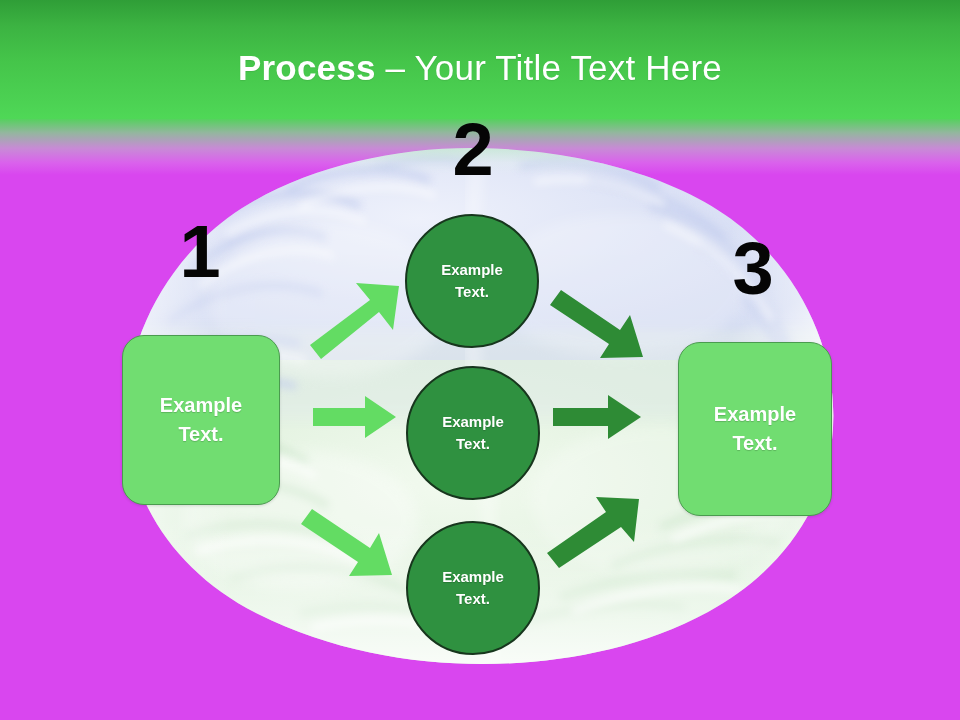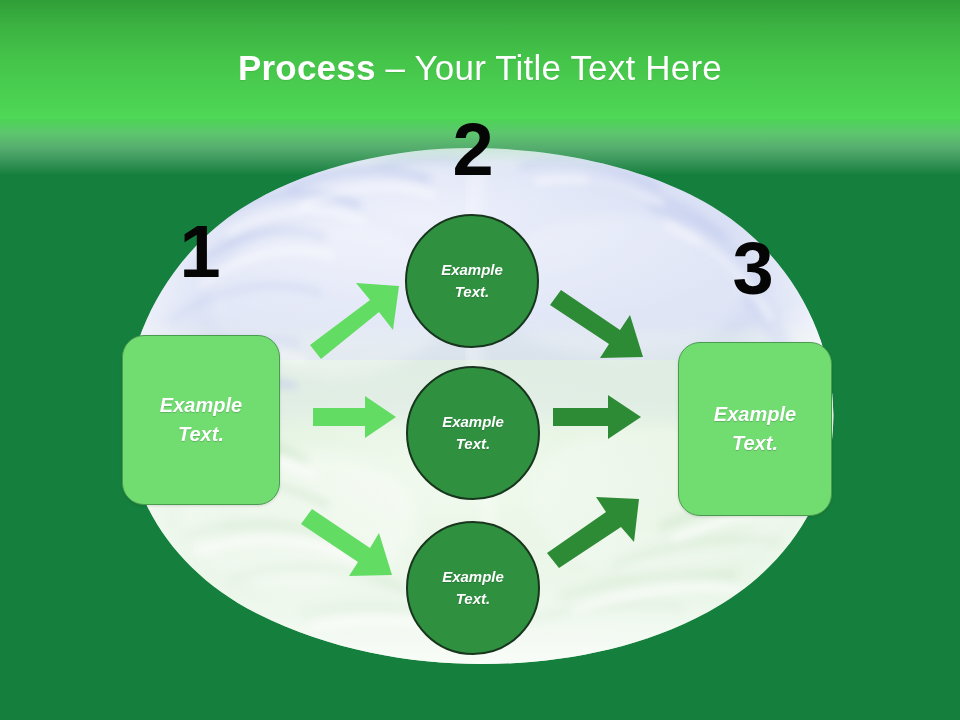--- a/index.html
+++ b/index.html
@@ -9,21 +9,21 @@
   }
   body {
     font-family: "Liberation Sans", sans-serif;
   }
 
   #slide {
     position: relative;
     width: 960px;
     height: 720px;
     overflow: hidden;
-    background: #15803d;
+    background: #d946ef;
   }
 
   
   .brain-layer {
     position: absolute;
     inset: 0;
     overflow: hidden;
     pointer-events: none;
   }
   .brain-svg {
@@ -125,21 +125,20 @@
     align-items: center;
     justify-content: center;
   }
   .circle-top    { left: 405px; top: 214px; width: 134px; height: 134px; }
   .circle-mid    { left: 406px; top: 366px; width: 134px; height: 134px; }
   .circle-bottom { left: 406px; top: 521px; width: 134px; height: 134px; }
 
   .node-text {
     color: #ffffff;
     font-weight: bold;
-    font-style: italic;
     text-align: center;
     line-height: 1.45;
     text-shadow: 0 1px 1px rgba(0,0,0,0.18);
     pointer-events: none;
   }
   .rect-node .node-text { font-size: 20px; }
   .circle-node .node-text { font-size: 15px; }
 
   
   .arrow-layer {

